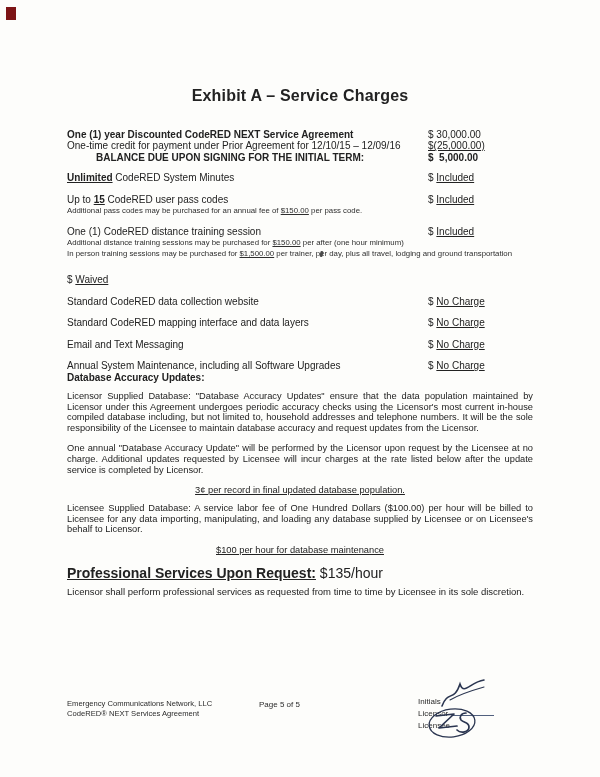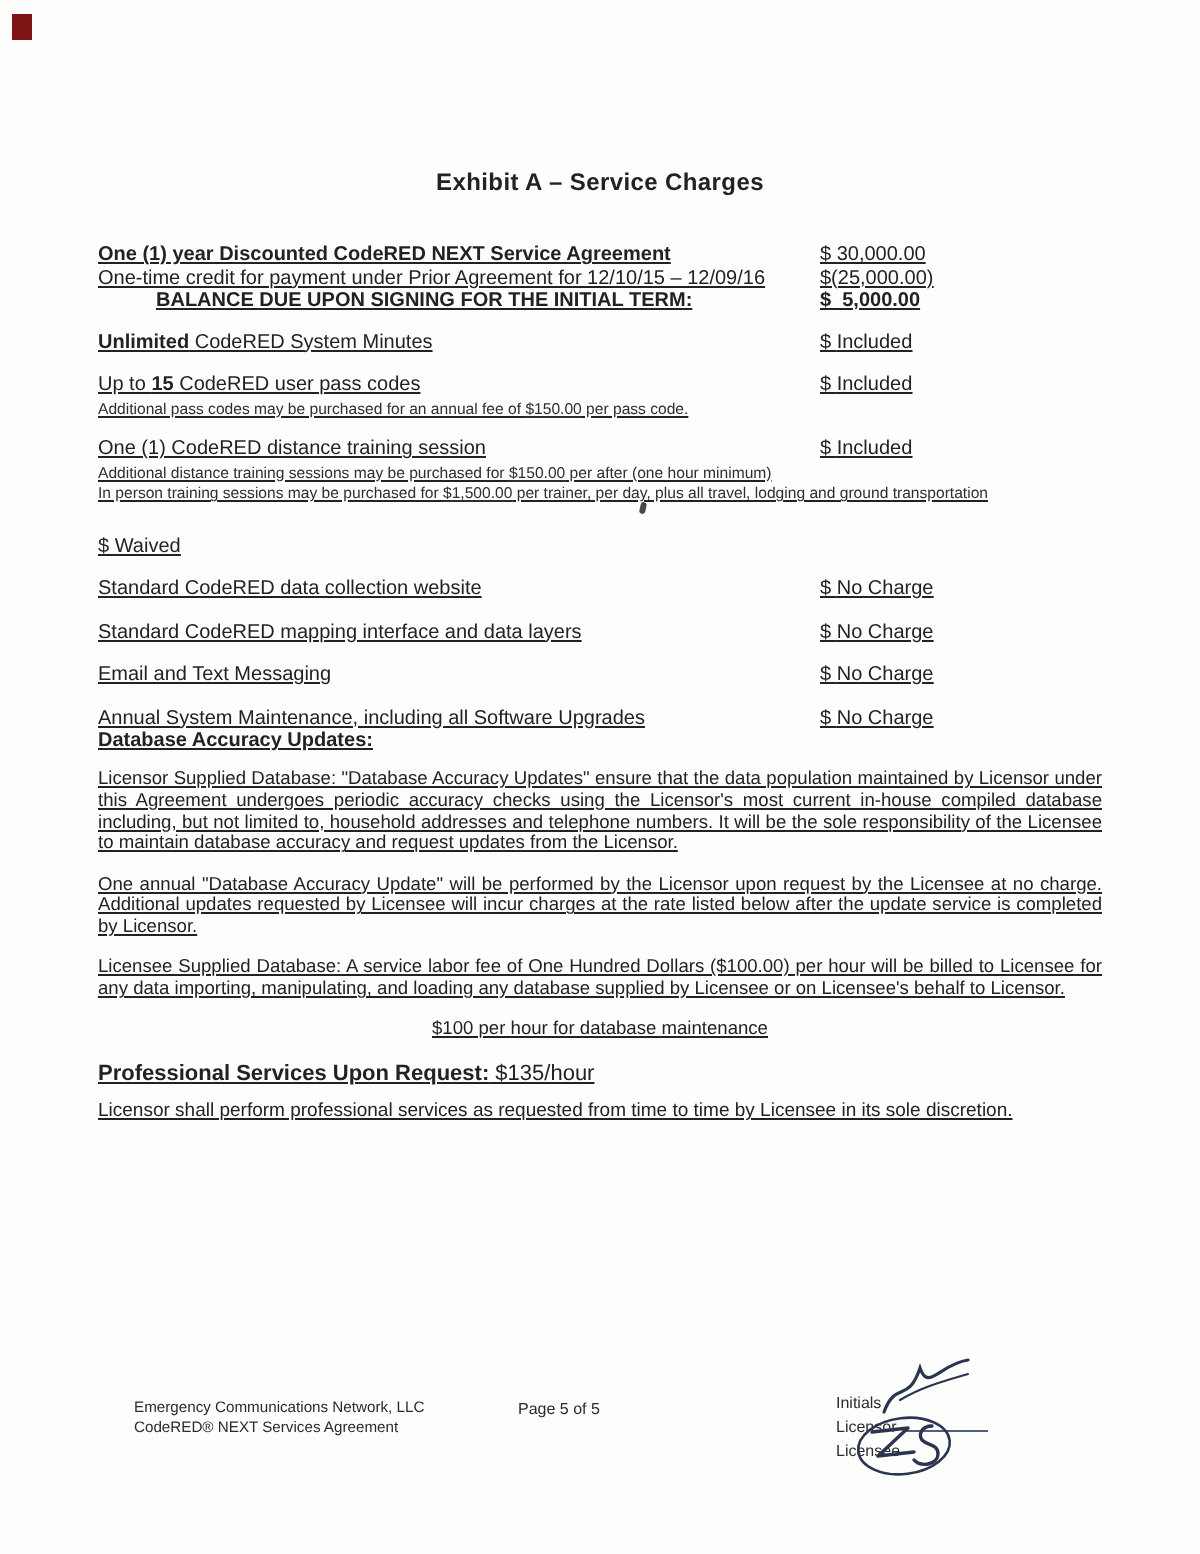--- a/index.html
+++ b/index.html
@@ -3,37 +3,37 @@
 <meta charset="utf-8">
 <style>
   html,body{margin:0;padding:0;background:#d9d9d9;}
   .page{
     position:relative;width:600px;height:777px;margin:0 auto;
     background:#fdfdfb;box-sizing:border-box;overflow:hidden;
     font-family:"Liberation Sans", sans-serif;color:#222;
   }
   .scan-red{position:absolute;left:6px;top:7px;width:10px;height:13px;background:#7d1416;}
   .scan-dot{position:absolute;left:320px;top:251px;width:3px;height:6px;background:#4a4a4a;border-radius:2px;transform:rotate(12deg);}
-  .title{font-size:12px;font-weight:700;text-align:center;padding-top:76px;letter-spacing:.2px;}
-  .content{padding:0 49px;text-decoration:underline;}
+  .title{font-size:16px;font-weight:700;text-align:center;padding-top:76px;letter-spacing:.2px;}
+  .content{padding:0 67px;}
   .summary{margin-top:24px;}
   .row{display:flex;font-size:10px;line-height:11.5px;}
   .row .label{width:361px;}
   .row .amount{white-space:pre;}
   .bold{font-weight:700;}
   .ul{text-decoration:underline;}
   .indent{padding-left:29px;box-sizing:border-box;}
   .mt9{margin-top:9px;}
   .mt10{margin-top:10px;}
   .mt16{margin-top:16px;}
   .note{font-size:7.8px;line-height:9.5px;color:#2e2e2e;margin-top:1px;}
   .section-heading{text-align:left;font-weight:700;font-size:10px;margin-top:0;}
   .para{font-size:9.3px;line-height:10.8px;text-align:justify;margin-top:8px;}
   .rate{text-align:center;font-size:9.3px;margin-top:8px;}
-  .prof{font-size:11px;margin-top:13px;line-height:11px;}
+  .prof{font-size:14px;margin-top:13px;line-height:11px;}
   .prof-body{font-size:9.5px;line-height:11px;margin-top:7px;}
   .footer-left{position:absolute;left:67px;top:699px;font-size:7.6px;line-height:9.5px;color:#2b2b2b;}
   .footer-center{position:absolute;left:259px;top:700px;font-size:8px;color:#2b2b2b;}
   .footer-right{position:absolute;left:418px;top:696px;font-size:8px;line-height:12px;color:#2b2b2b;}
   .sig-row{white-space:nowrap;}
   .sig-line{display:inline-block;width:42px;border-bottom:1px solid #51607e;margin-left:4px;vertical-align:baseline;}
   .sig{position:absolute;pointer-events:none;}
   .sig-initials{left:438px;top:676px;}
   .sig-licensee{left:426px;top:702px;}
 </style>
@@ -102,20 +102,21 @@
 
     <div class="row mt10">
       <span class="label">Annual System Maintenance, including all Software Upgrades</span>
       <span class="amount"><span>$ </span><span class="ul">No Charge</span></span>
     </div>
 
     <div class="section-heading">Database Accuracy Updates:</div>
 
     <p class="para">Licensor Supplied Database: "Database Accuracy Updates" ensure that the data population maintained by Licensor under this Agreement undergoes periodic accuracy checks using the Licensor's most current in-house compiled database including, but not limited to, household addresses and telephone numbers. It will be the sole responsibility of the Licensee to maintain database accuracy and request updates from the Licensor.</p>
     <p class="para">One annual "Database Accuracy Update" will be performed by the Licensor upon request by the Licensee at no charge. Additional updates requested by Licensee will incur charges at the rate listed below after the update service is completed by Licensor.</p>
+    <div class="rate"><span class="ul">3¢ per record in final updated database population.</span></div>
     <p class="para">Licensee Supplied Database: A service labor fee of One Hundred Dollars ($100.00) per hour will be billed to Licensee for any data importing, manipulating, and loading any database supplied by Licensee or on Licensee's behalf to Licensor.</p>
     <div class="rate"><span class="ul">$100 per hour for database maintenance</span></div>
 
     <div class="prof">
       <span class="bold ul">Professional Services Upon Request:</span><span style="white-space:pre;"> $135/hour</span>
     </div>
     <div class="prof-body">Licensor shall perform professional services as requested from time to time by Licensee in its sole discretion.</div>
 
   </div>
 

